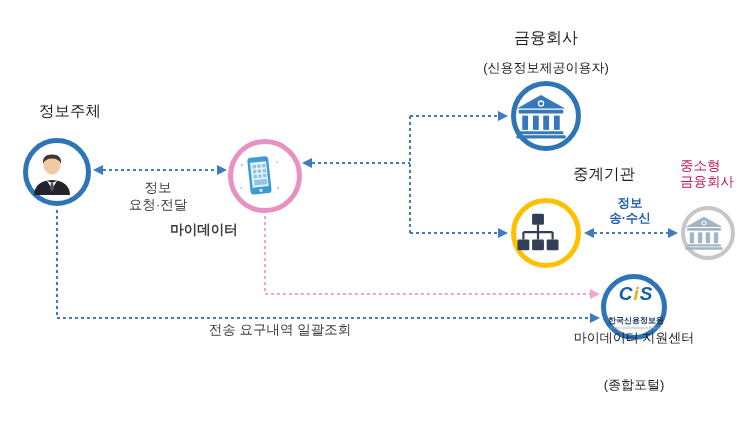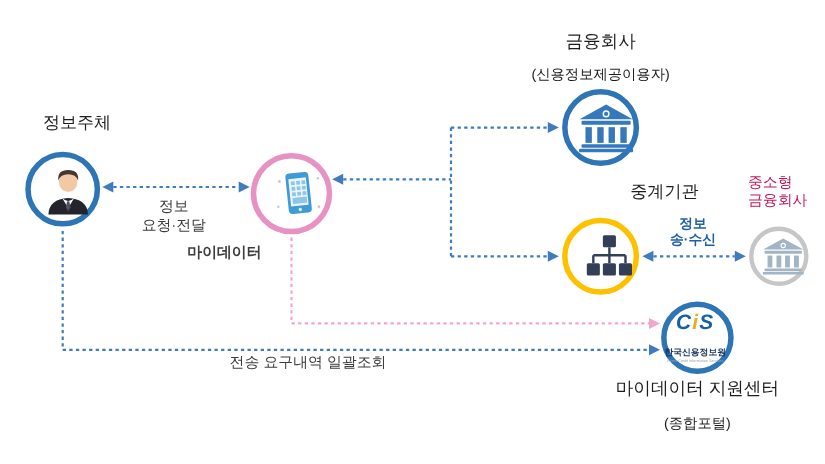--- a/index.html
+++ b/index.html
@@ -6,21 +6,21 @@
   html,body { background:#ffffff; }
   body { font-family:"Liberation Sans", sans-serif; }
   .canvas { position:relative; width:750px; height:422px; background:#ffffff; overflow:hidden; }
   .connectors { position:absolute; left:0; top:0; pointer-events:none; }
   .node-label { position:absolute; transform:translateX(-50%); font-weight:normal; color:#1c1c1c;
                 font-size:15.5px; white-space:nowrap; }
   .node-label.big { font-size:16px; }
   .node-label.sub { font-size:13px; }
   .node-label.blue { color:#be185d; font-size:13.5px; line-height:16px; }
   .ring { position:absolute; border-radius:50%; background:#fff; display:flex;
-          align-items:center; justify-content:flex-end; }
+          align-items:center; justify-content:flex-start; }
   .ring-blue   { border:5px solid #2e75b6; }
   .ring-pink   { border:5px solid #e892c4; }
   .ring-yellow { border:5px solid #ffc000; }
   .ring-gray   { border:4px solid #c6c6c6; }
   .edge-label { position:absolute; transform:translateX(-50%); font-size:13.5px; color:#3d3d3d;
                 white-space:nowrap; text-align:center; line-height:17px; }
   .edge-label.blue { color:#1f5fa8; font-weight:bold; }
   .edge-label.blue.small { font-size:12.5px; line-height:15px; }
   .cis-logo { display:flex; flex-direction:column; align-items:center; justify-content:center;
               line-height:1; text-align:center; }
@@ -149,21 +149,21 @@
     </svg>
   </div>
 
   <div class="ring ring-blue" style="left:601px; top:274px; width:66px; height:66px;">
     <div class="cis-logo">
       <div class="cis-text"><span class="cis-c">C</span><span class="cis-i">i</span><span class="cis-s">S</span></div>
       <div class="cis-org">한국신용정보원</div>
       <div class="cis-en">Korea Credit Information Services</div>
     </div>
   </div>
-  <div class="node-label" style="left:634px; top:343px; font-size:16px;">마이데이터 지원센터</div>
+  <div class="node-label" style="left:634px; top:329px; font-size:13px;">마이데이터 지원센터</div>
   <div class="node-label sub" style="left:634px; top:376px;">(종합포털)</div>
 
   <div class="edge-label" style="left:158px; top:179px;">
     <div>정보</div>
     <div>요청·전달</div>
   </div>
 
 
   <div class="edge-label blue small" style="left:630px; top:196px;">
     <div>정보</div>

